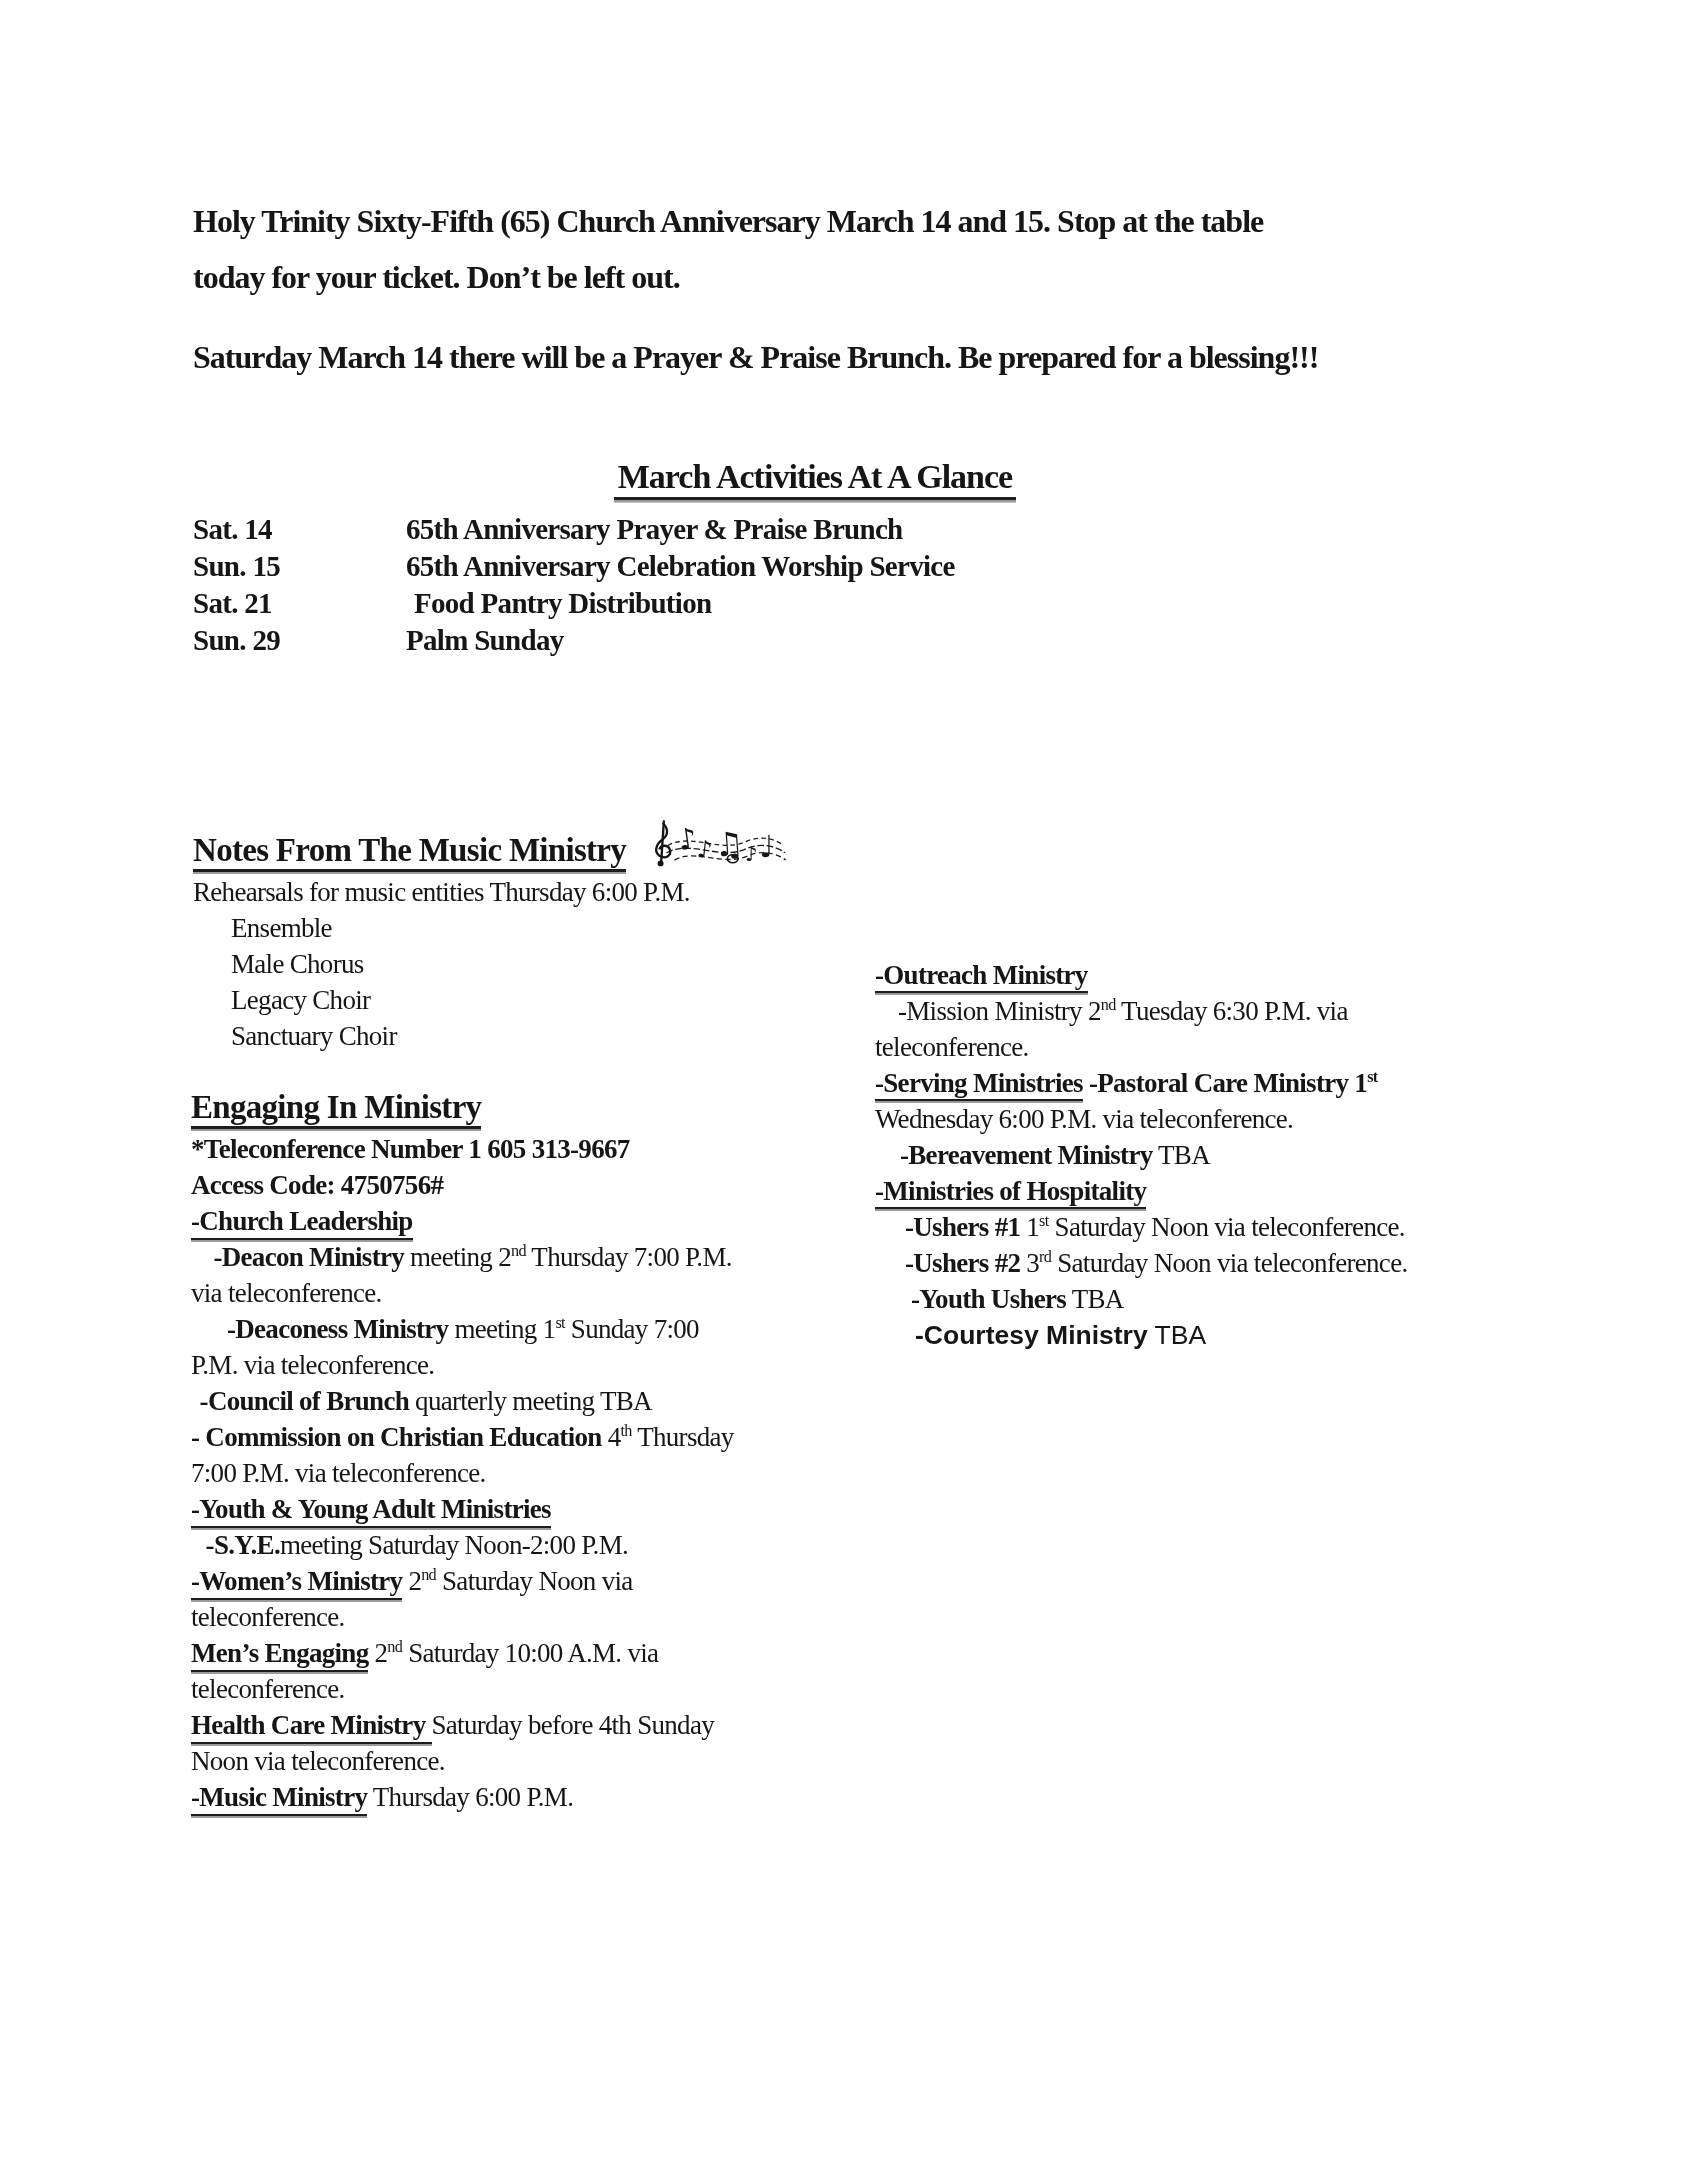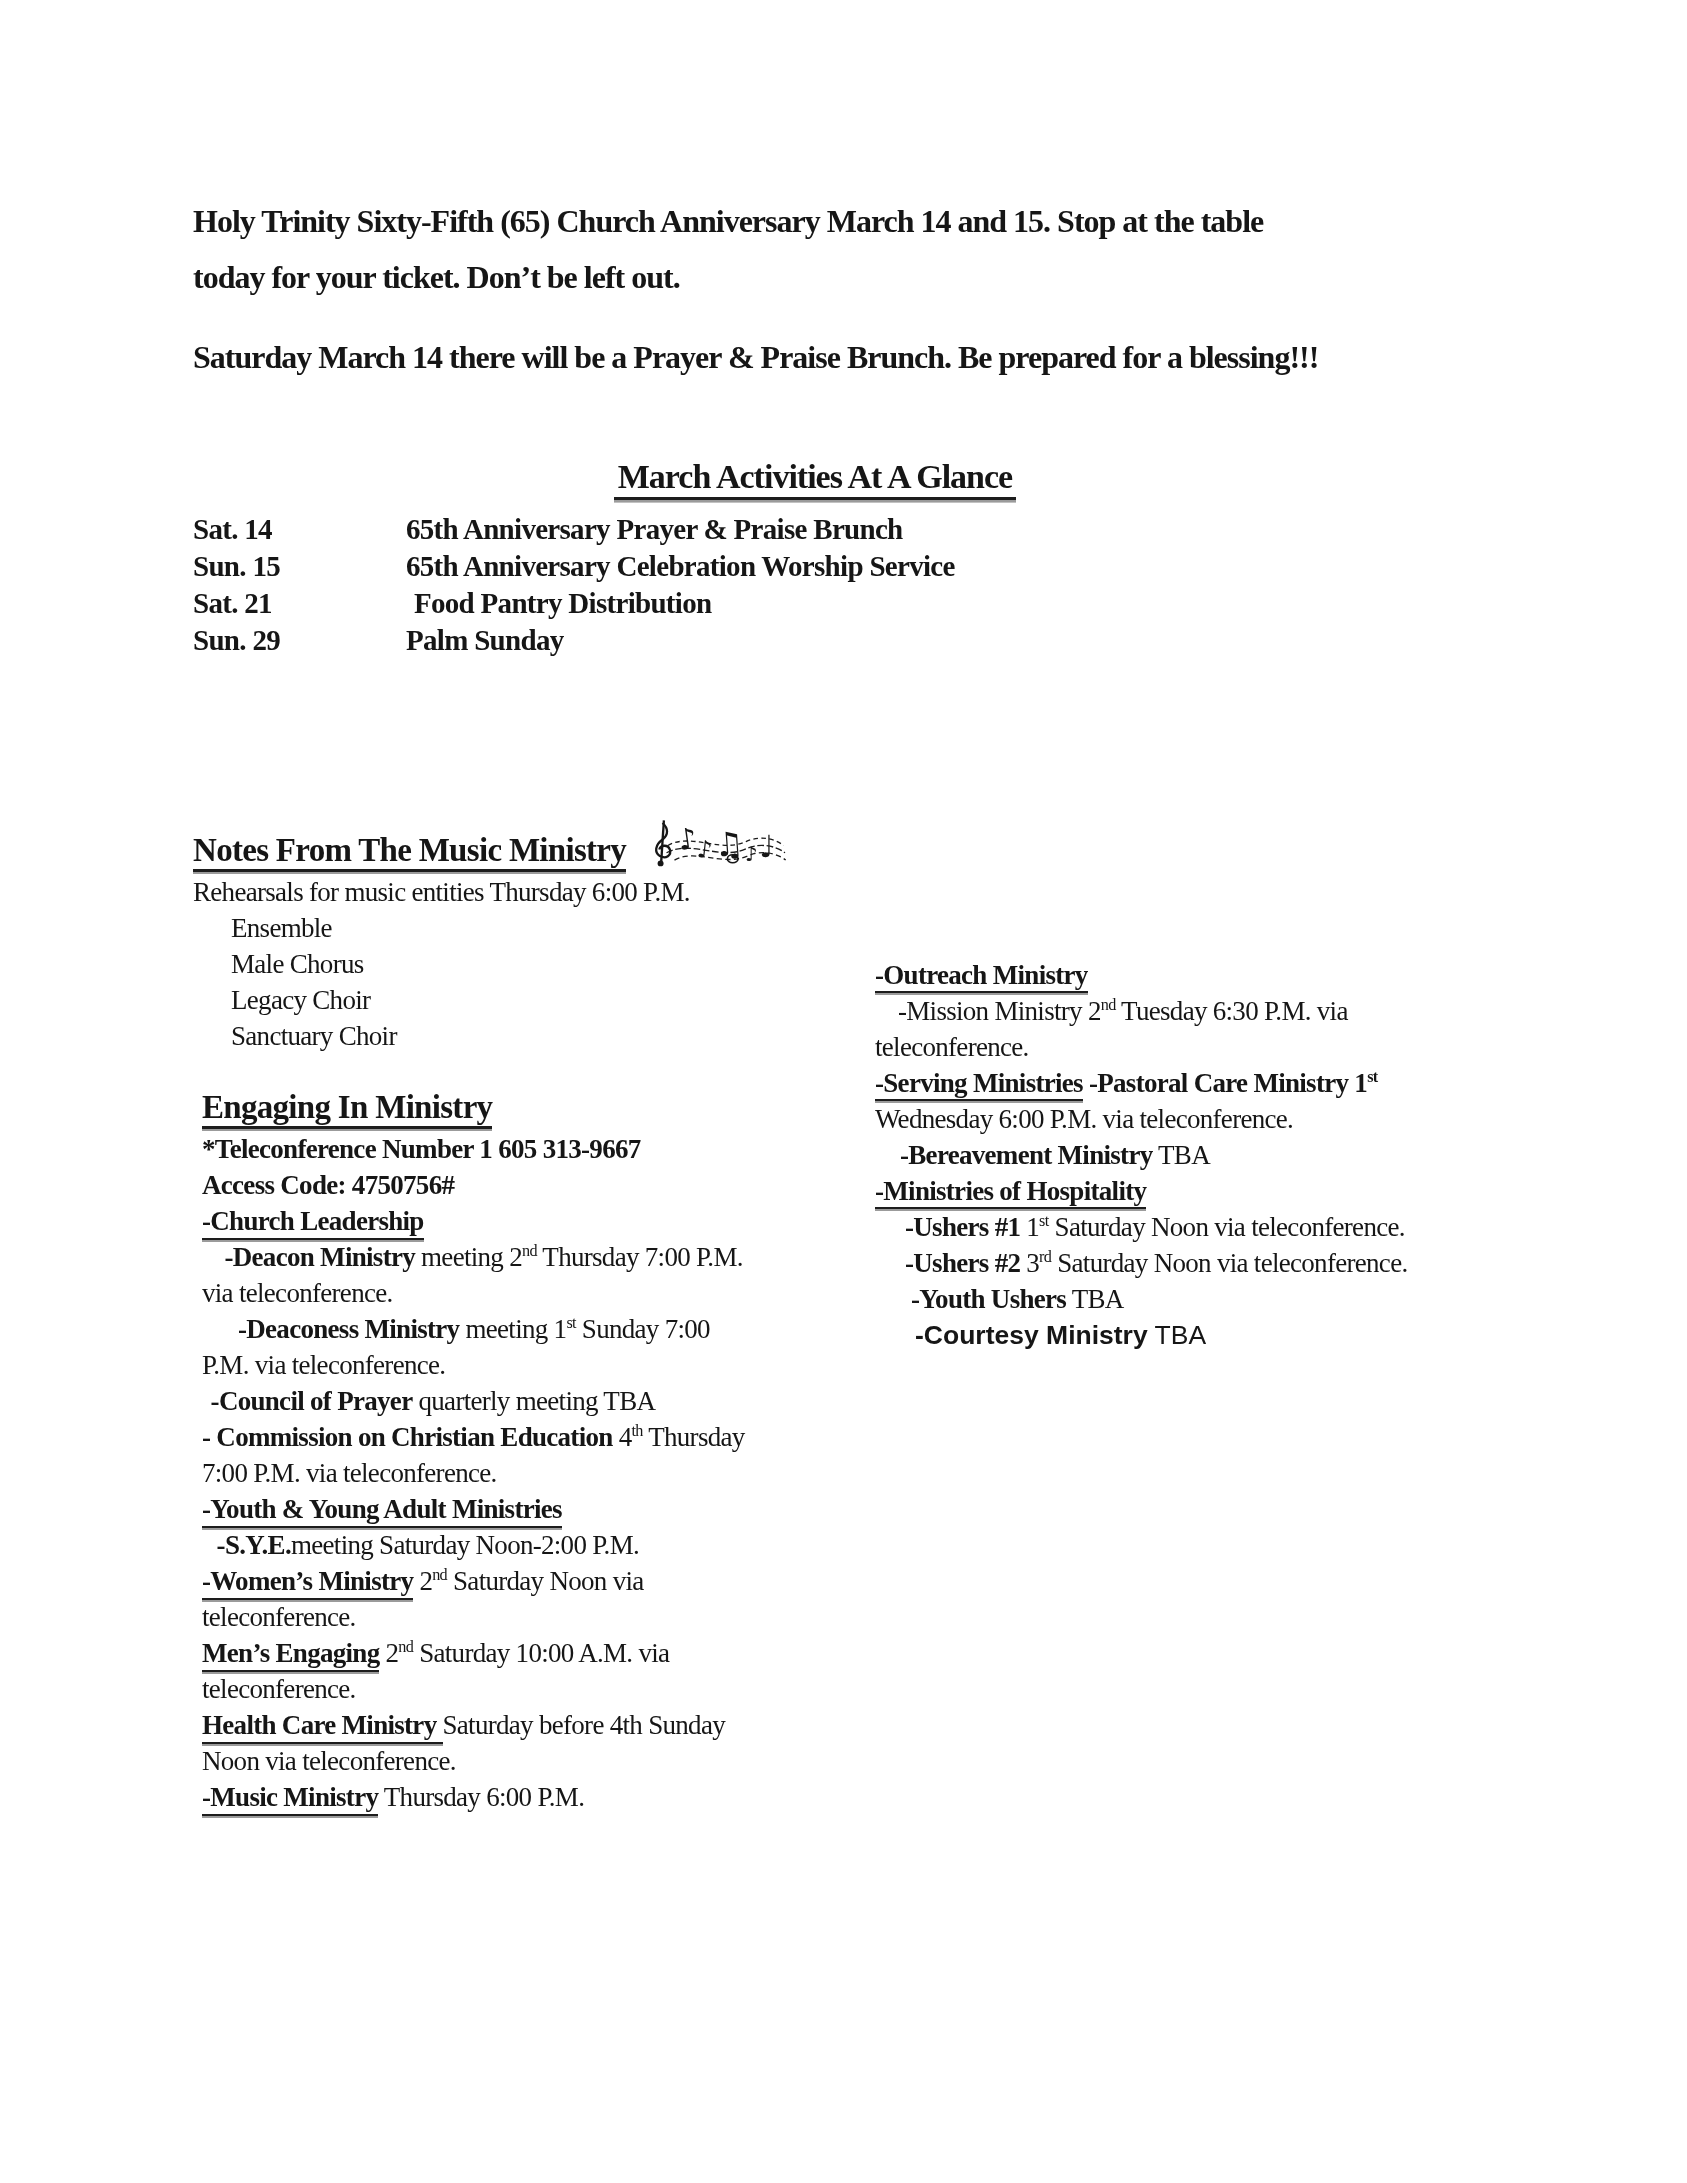--- a/index.html
+++ b/index.html
@@ -101,30 +101,30 @@
       <text x="168" y="64" font-size="46">♩</text>
     </g>
     <g stroke="#161616" stroke-width="3.5" fill="none">
       <path d="M22 12 C 31 20 31 30 22 37 C 11 45 9 56 18 62 C 27 67 36 61 33 52 C 30 44 19 45 17 52"></path>
       <line x1="24" y1="8" x2="20" y2="70"></line>
     </g>
     <circle cx="19" cy="73" r="4.5" fill="#161616"></circle>
     <ellipse cx="128" cy="66" rx="8" ry="6" fill="none" stroke="#161616" stroke-width="2.5"></ellipse>
   </svg>
 
-  <section class="abs body" style="left:202px; top:1088px;">
+  <section class="abs body" style="left:191px; top:1088px;">
       <div class="line h"><span class="b u">Engaging In Ministry</span></div>
       <div class="line"><span class="b">*Teleconference Number 1 605 313-9667</span></div>
       <div class="line"><span class="b">Access Code: 4750756#</span></div>
       <div class="line"><span class="b u">-Church Leadership</span></div>
       <div class="line" style="padding-left: 22.5px;"><span class="b">-Deacon Ministry</span><span> meeting 2</span><sup>nd</sup><span> Thursday 7:00 P.M.</span></div>
       <div class="line"><span>via teleconference.</span></div>
       <div class="line" style="padding-left: 36px;"><span class="b">-Deaconess Ministry</span><span> meeting 1</span><sup>st</sup><span> Sunday 7:00</span></div>
       <div class="line"><span>P.M. via teleconference.</span></div>
-      <div class="line" style="padding-left: 8.6px;"><span class="b">-Council of Prayer</span><span> quarterly meeting TBA</span></div>
+      <div class="line" style="padding-left: 8.6px;"><span class="b">-Council of Brunch</span><span> quarterly meeting TBA</span></div>
       <div class="line"><span class="b">- Commission on Christian Education</span><span> 4</span><sup>th</sup><span> Thursday</span></div>
       <div class="line"><span>7:00 P.M. via teleconference.</span></div>
       <div class="line"><span class="b u">-Youth &amp; Young Adult Ministries</span></div>
       <div class="line" style="padding-left: 14.6px;"><span class="b">-S.Y.E.</span><span>meeting Saturday Noon-2:00 P.M.</span></div>
       <div class="line"><span class="b u">-Women’s Ministry</span><span> 2</span><sup>nd</sup><span> Saturday Noon via</span></div>
       <div class="line"><span>teleconference.</span></div>
       <div class="line"><span class="b u">Men’s Engaging</span><span> 2</span><sup>nd</sup><span>  Saturday 10:00 A.M. via</span></div>
       <div class="line"><span>teleconference.</span></div>
       <div class="line"><span class="b u">Health Care Ministry </span><span>Saturday before 4th Sunday</span></div>
       <div class="line"><span>Noon via teleconference.</span></div>

